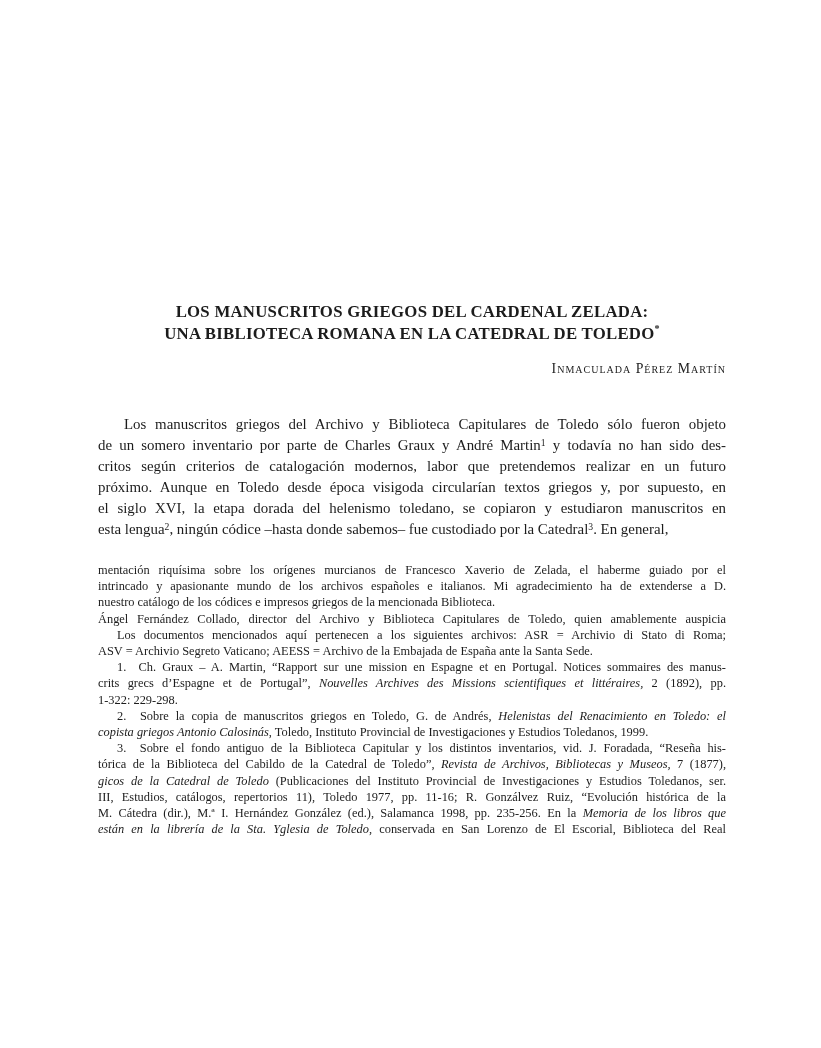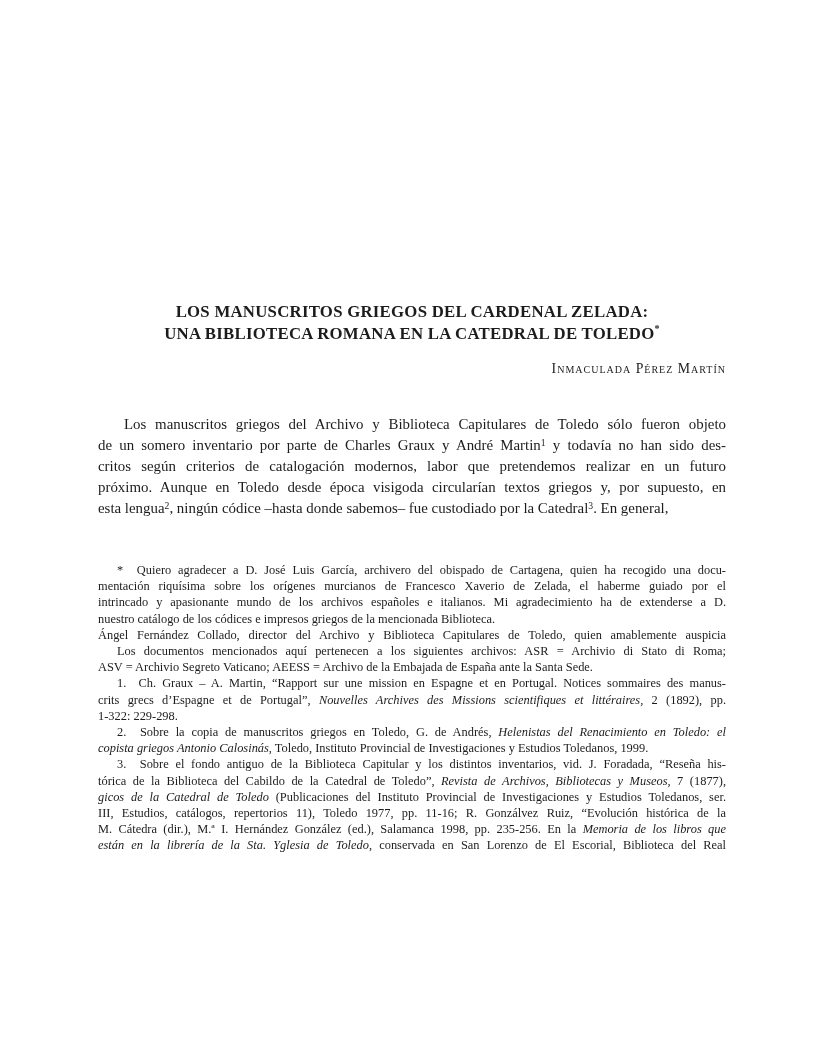--- a/index.html
+++ b/index.html
@@ -44,25 +44,25 @@
     <div><span>UNA BIBLIOTECA ROMANA EN LA CATEDRAL DE TOLEDO</span><span class="tsup">*</span></div>
   </div>
 
   <div class="col author">Inmaculada Pérez Martín</div>
 
   <div class="col bodytext" id="body-text">
       <div class="ln ind"><span>Los manuscritos griegos del Archivo y Biblioteca Capitulares de Toledo sólo fueron objeto</span></div>
       <div class="ln"><span>de un somero inventario por parte de Charles Graux y André Martin</span><sup class="fnref">1</sup><span> y todavía no han sido des-</span></div>
       <div class="ln"><span>critos según criterios de catalogación modernos, labor que pretendemos realizar en un futuro</span></div>
       <div class="ln"><span>próximo. Aunque en Toledo desde época visigoda circularían textos griegos y, por supuesto, en</span></div>
+      <div class="ln"><span>el siglo XVI, la etapa dorada del helenismo toledano, se copiaron y estudiaron manuscritos en</span></div>
       <div class="ln last"><span>esta lengua</span><sup class="fnref">2</sup><span>, ningún códice –hasta donde sabemos– fue custodiado por la Catedral</span><sup class="fnref">3</sup><span>. En general,</span></div>
     </div>
 
   <div class="col footnotes" id="footnotes">
-      <div class="ln ind"><span>*&nbsp; Quiero agradecer a D. José Luis García, archivero del obispado de Cartagena, quien ha recogido una docu-</span></div>
       <div class="ln"><span>mentación riquísima sobre los orígenes murcianos de Francesco Xaverio de Zelada, el haberme guiado por el</span></div>
       <div class="ln"><span>intrincado y apasionante mundo de los archivos españoles e italianos. Mi agradecimiento ha de extenderse a D.</span></div>
       <div class="ln last"><span>nuestro catálogo de los códices e impresos griegos de la mencionada Biblioteca.</span></div>
       <div class="ln"><span>Ángel Fernández Collado, director del Archivo y Biblioteca Capitulares de Toledo, quien amablemente auspicia</span></div>
       <div class="ln ind"><span>Los documentos mencionados aquí pertenecen a los siguientes archivos: ASR = Archivio di Stato di Roma;</span></div>
       <div class="ln last"><span>ASV = Archivio Segreto Vaticano; AEESS = Archivo de la Embajada de España ante la Santa Sede.</span></div>
       <div class="ln ind"><span>1.&nbsp; Ch. Graux – A. Martin, “Rapport sur une mission en Espagne et en Portugal. Notices sommaires des manus-</span></div>
       <div class="ln"><span>crits grecs d’Espagne et de Portugal”, </span><span class="it">Nouvelles Archives des Missions scientifiques et littéraires,</span><span> 2 (1892), pp.</span></div>
       <div class="ln last"><span>1-322: 229-298.</span></div>
       <div class="ln ind"><span>2.&nbsp; Sobre la copia de manuscritos griegos en Toledo, G. de Andrés, </span><span class="it">Helenistas del Renacimiento en Toledo: el</span></div>

